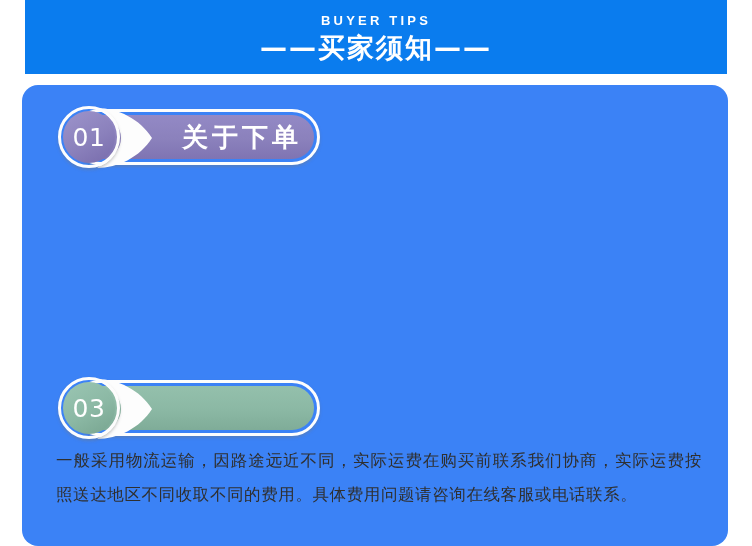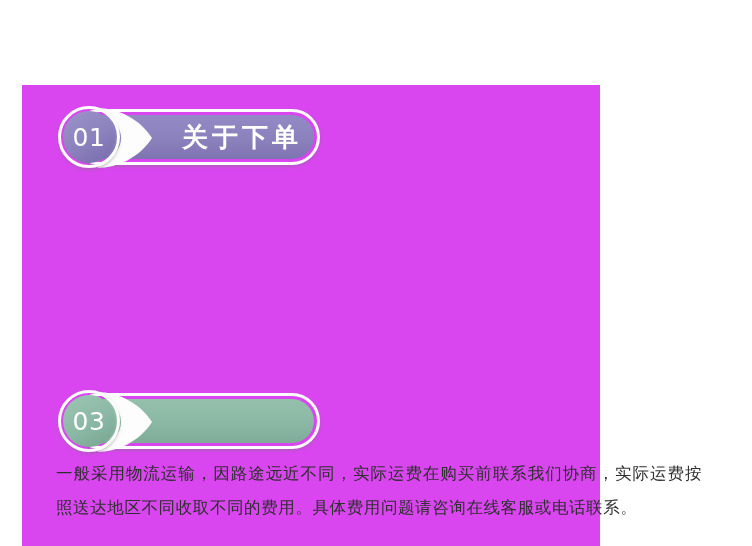--- a/index.html
+++ b/index.html
@@ -57,23 +57,24 @@
     letter-spacing: 2px;
     white-space: nowrap;
     font-family: "DejaVu Sans", "Liberation Sans", sans-serif;
   }
 
   
   .body-panel {
     position: absolute;
     left: 22px;
     top: 85px;
-    width: 578px;
+    width: 706px;
     height: 461px;
-    background: #d946ef;
+    background: #3b82f6;
+    border-radius: 16px;
   }
 
   .section {
     position: absolute;
     left: 0;
     width: 706px;
   }
 
   
   .badge {
@@ -194,20 +195,26 @@
     letter-spacing: 0.6px;
     font-family: "DejaVu Sans", "Liberation Sans", sans-serif;
     text-align: justify;
   }
 </style>
 </head>
 <body>
 
 <div class="page">
 
+  <div class="header-band">
+    <div class="header-eyebrow">BUYER TIPS</div>
+    <div class="header-title-row">
+      <div class="header-title">——买家须知——</div>
+    </div>
+  </div>
 
   <div class="body-panel">
 
     <div class="section" style="top: 20px;">
       <div class="badge c-purple">
         <div class="badge-ring"></div>
         <div class="badge-pill"></div>
         <div class="badge-leaf">
           <svg width="92" height="62" viewBox="0 0 92 62" xmlns="http://www.w3.org/2000/svg">
             <path d="M31 1 C 52 1, 74 12, 86 31 C 74 50, 52 61, 31 61 C 47 50, 55 42, 55 31 C 55 20, 47 12, 31 1 Z" fill="#fdfdfd"></path>
@@ -217,21 +224,21 @@
         <div class="badge-circle">
           <span class="badge-number">01</span>
         </div>
         <div class="badge-label">关于下单</div>
       </div>
     </div>
 
     <div class="section" style="top: 171px;">
     </div>
 
-    <div class="section" style="top: 304px;">
+    <div class="section" style="top: 291px;">
       <div class="badge c-green">
         <div class="badge-ring"></div>
         <div class="badge-pill"></div>
         <div class="badge-leaf">
           <svg width="92" height="62" viewBox="0 0 92 62" xmlns="http://www.w3.org/2000/svg">
             <path d="M31 1 C 52 1, 74 12, 86 31 C 74 50, 52 61, 31 61 C 47 50, 55 42, 55 31 C 55 20, 47 12, 31 1 Z" fill="#fdfdfd"></path>
           </svg>
         </div>
         <div class="badge-circle-ring"></div>
         <div class="badge-circle">

